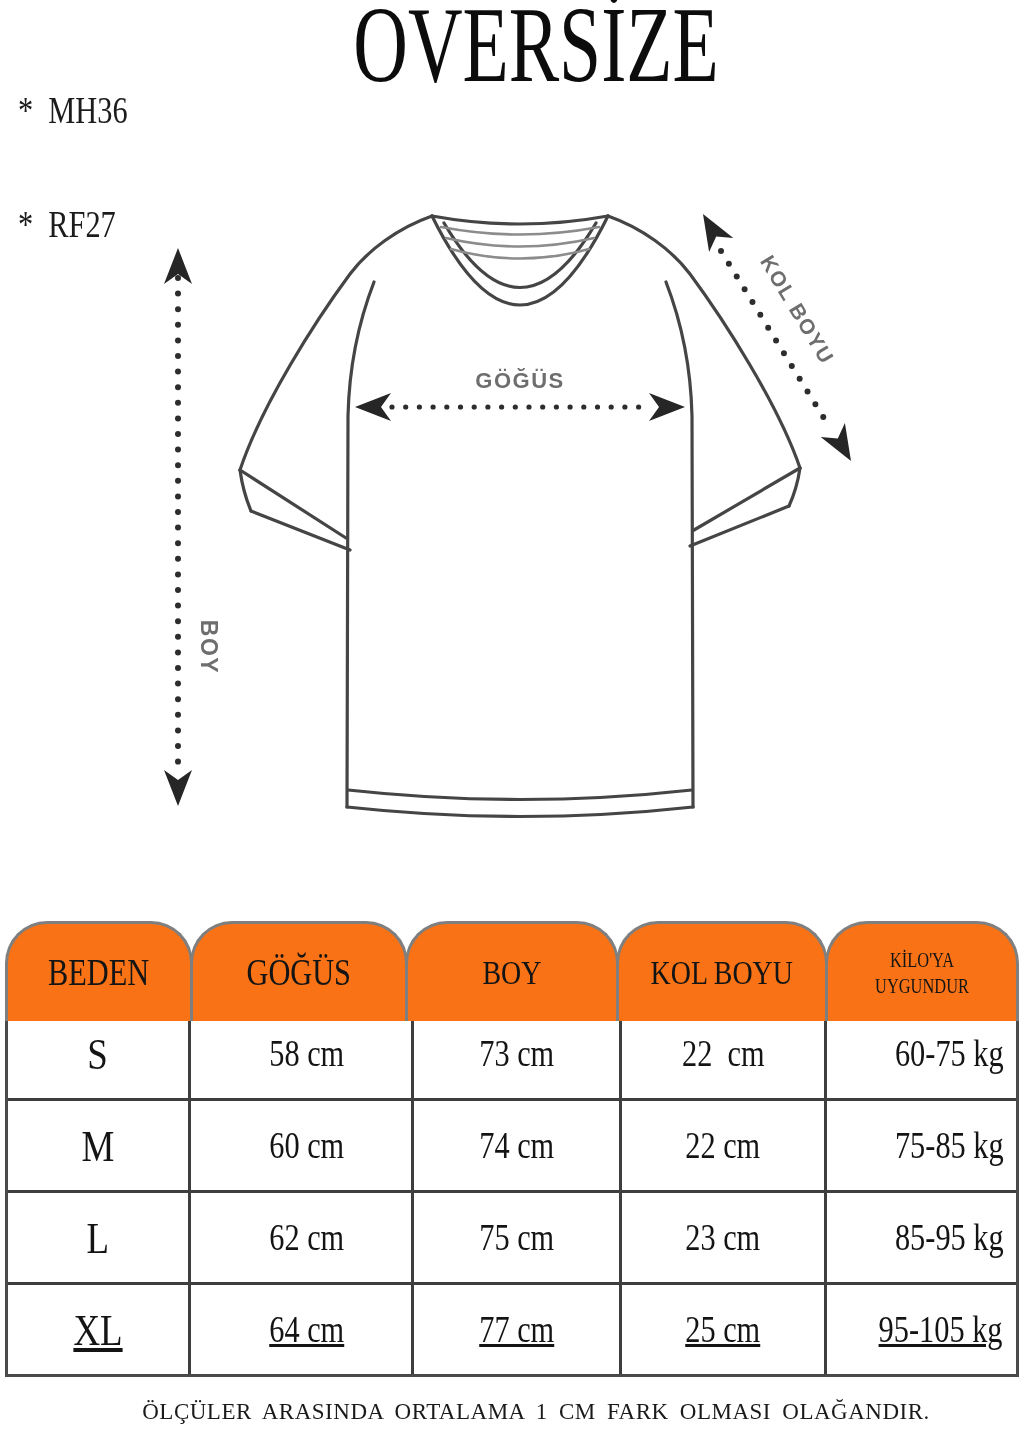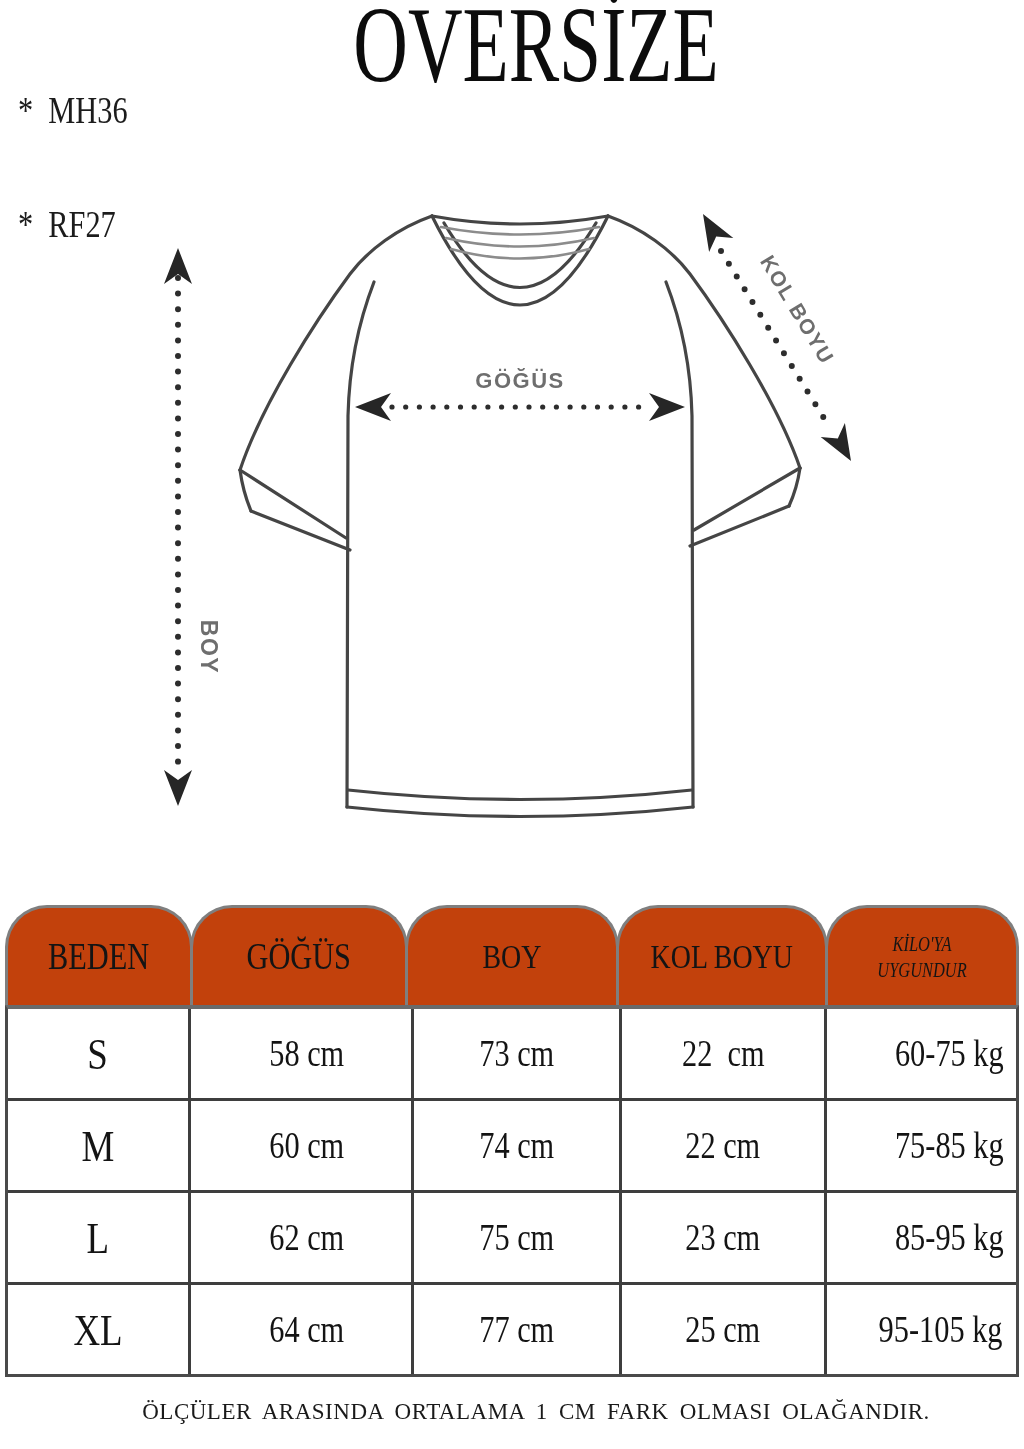--- a/index.html
+++ b/index.html
@@ -26,38 +26,38 @@
   .dotline { fill:none; stroke:#2d2d2d; stroke-linecap:round; }
   .ahead { fill:#262626; stroke:none; }
   .dlabel {
     font-family:"Liberation Sans", sans-serif; font-weight:700;
     fill:#6e6e6e; letter-spacing:1.5px;
   }
   
   .table { position:absolute; left:5px; top:905px; width:1014px; }
   .thead { position:relative; height:100px; }
   .th {
-    position:absolute; top:0; height:100%; box-sizing:border-box;
-    background:#c2410c; border:3px solid #7f7f7f; border-bottom:none;
+    position:absolute; top:16px; height:100%; box-sizing:border-box;
+    background:#f97316; border:3px solid #7f7f7f; border-bottom:none;
     border-radius:42px 42px 0 0;
     display:flex; align-items:center; justify-content:center; text-align:center;
   }
   .th0 { left:0;                      width:calc(18.35% + 1.5px); }
   .th1 { left:calc(18.35% - 1.5px);   width:calc(21.25% + 3px); }
   .th2 { left:calc(39.60% - 1.5px);   width:calc(20.85% + 3px); }
   .th3 { left:calc(60.45% - 1.5px);   width:calc(20.55% + 3px); }
-  .th4 { left:calc(81.00% - 1.5px);   width:calc(19.00% + 1.5px);font-style:italic; }
+  .th4 { left:calc(81.00% - 1.5px);   width:calc(19.00% + 1.5px); }
   .htx { font-size:37px; }
   .htx-sm { font-size:34px; }
   .kilo { font-size:20px; line-height:26px; display:inline-block; max-width:122px; }
   .tbody {
     border:3px solid #4a4a4a; border-top:4px solid #6a6a6a; background:#fff;
   }
   .tr { display:flex; height:89px; border-bottom:3px solid #3e3e3e; }
-  .tr:last-child { border-bottom:none; }
+  .tr:last-child { border-bottom:none;text-decoration:underline; }
   .td {
     box-sizing:border-box; border-right:3px solid #3e3e3e;
     display:flex; align-items:center; justify-content:center;
   }
   .td:last-child { border-right:none; }
   .c0 { width:18.35%; } .c1 { width:21.25%;margin-left:12px; } .c2 { width:20.85%; }
   .c3 { width:20.55%; } .c4 { width:19.00%;justify-content:flex-end; }
   .val  { font-size:37px; white-space:pre; }
   .size { font-size:45px; }
   .sq { display:inline-block; transform:scaleX(.82); transform-origin:50% 50%; text-align:center; }

